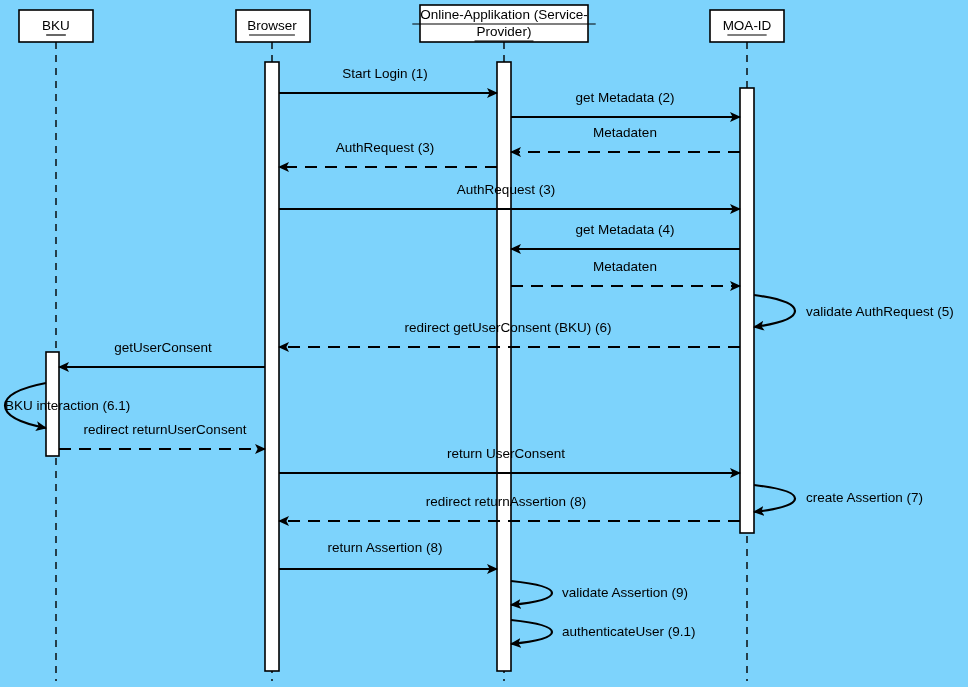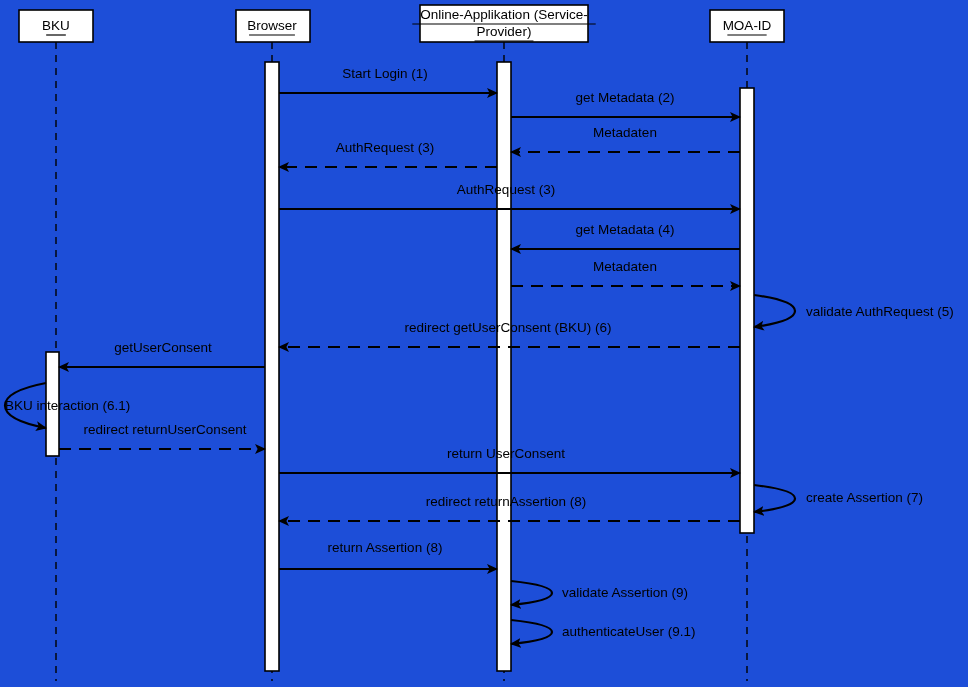--- a/index.html
+++ b/index.html
@@ -1,17 +1,17 @@
 <!DOCTYPE html>
 <html><head>
 <meta charset="utf-8">
 <style>
   html,body{margin:0;padding:0;background:#ffffff;}
   body{font-family:"Liberation Sans",sans-serif;}
-  #diagram-root{position:relative;width:968px;height:687px;background:#1d4ed8;overflow:hidden;}
+  #diagram-root{position:relative;width:968px;height:687px;background:#7dd3fc;overflow:hidden;}
   #seq-svg{position:absolute;left:0;top:0;width:968px;height:687px;}
   .lifeline-title{font-family:"Liberation Sans",sans-serif;font-size:13.5px;fill:#000;text-anchor:middle;dominant-baseline:middle;}
   .msg-label{font-family:"Liberation Sans",sans-serif;font-size:13.5px;fill:#000;}
   .msg-label.center{text-anchor:middle;}
   .msg-label.start{text-anchor:start;}
   .box{fill:#ffffff;stroke:#000000;stroke-width:1.6;}
   .activation{fill:#ffffff;stroke:#000000;stroke-width:1.6;}
   .lifeline-dash{stroke:#000000;stroke-width:1.4;stroke-dasharray:7 6;fill:none;}
   .arrow-solid{stroke:#000000;stroke-width:2.2;fill:none;}
   .arrow-dashed{stroke:#000000;stroke-width:2.2;fill:none;stroke-dasharray:12 8;}

